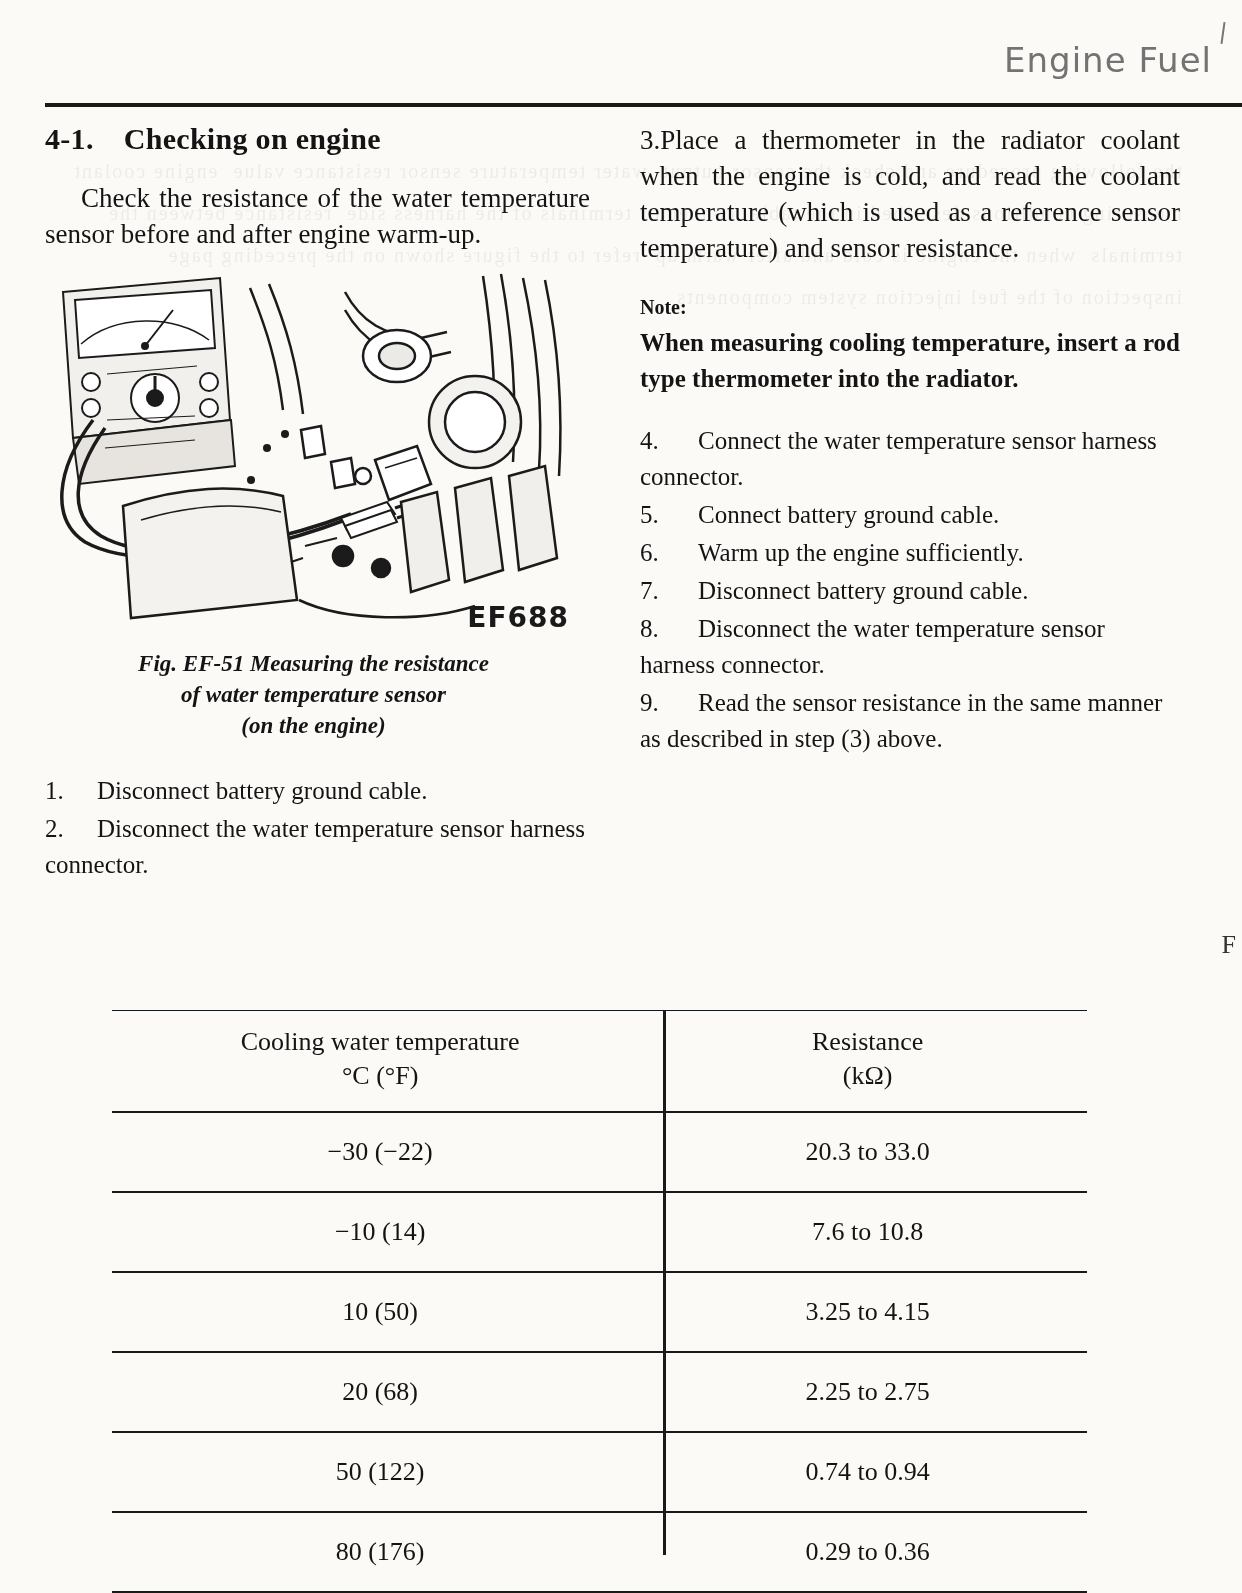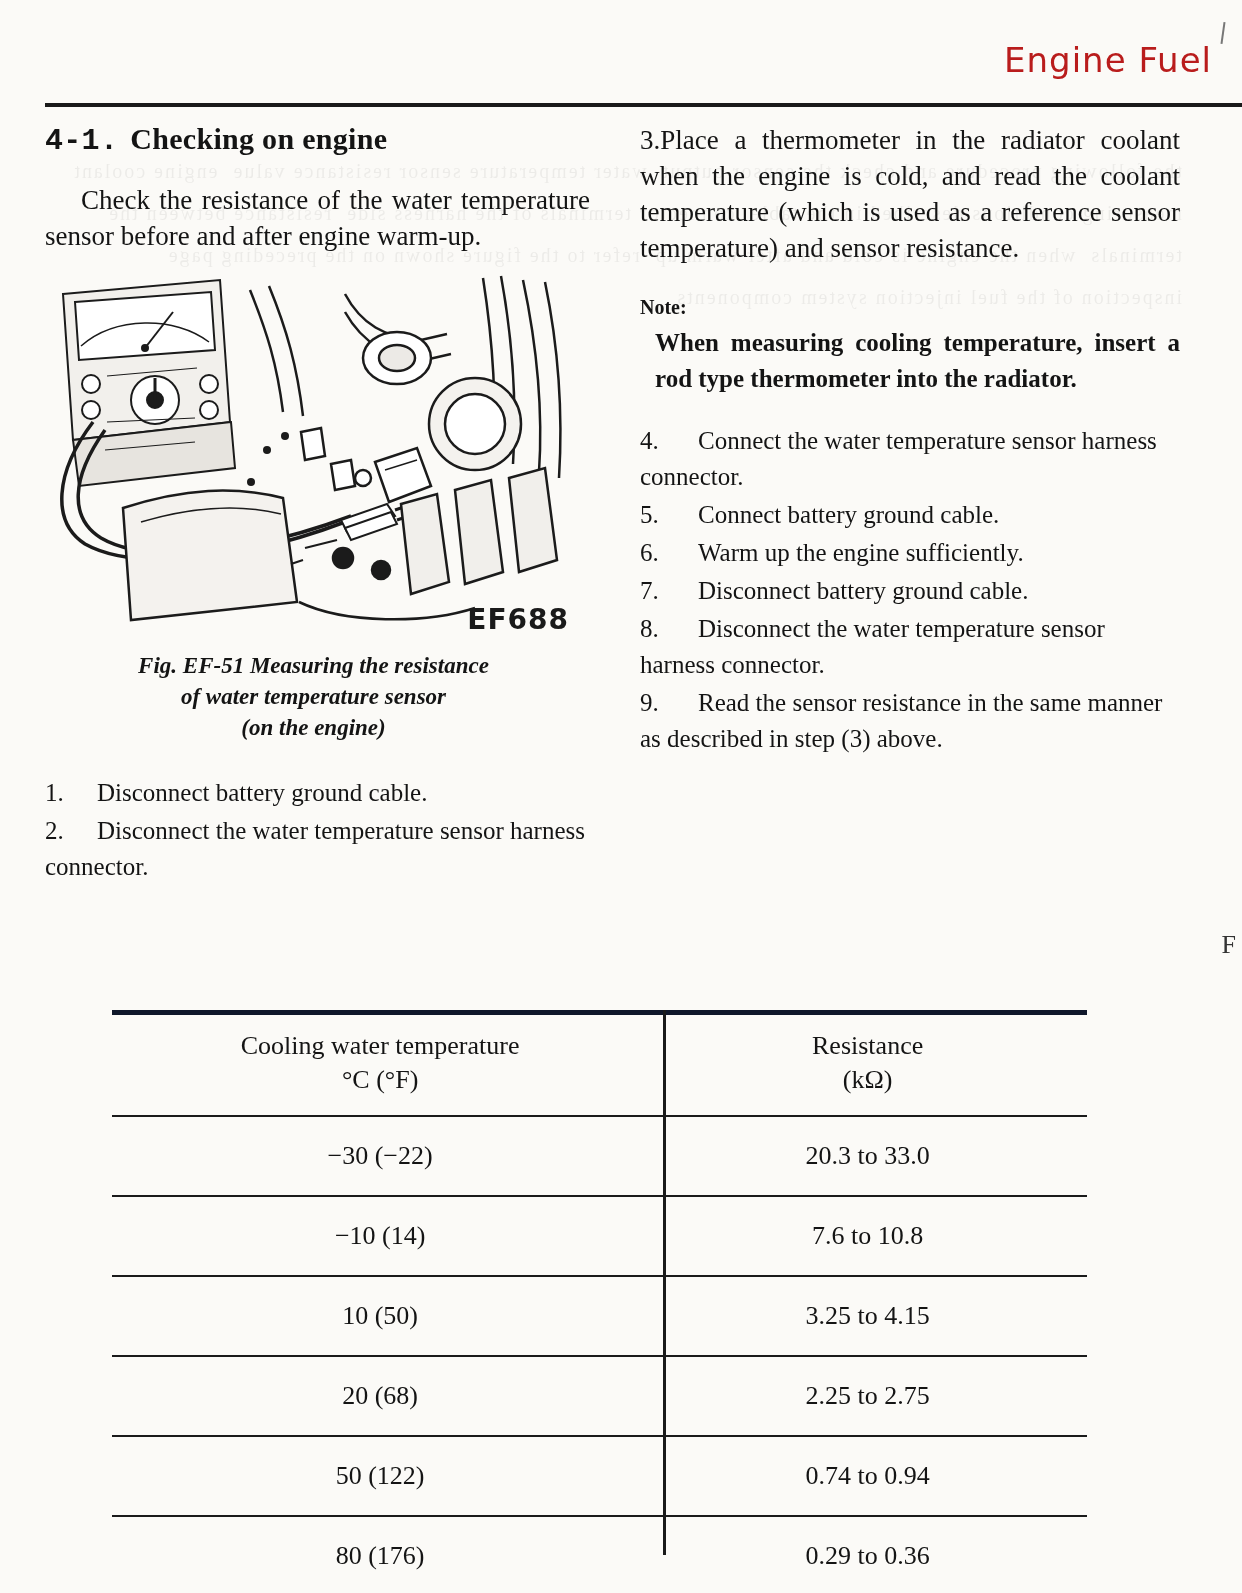--- a/index.html
+++ b/index.html
@@ -37,21 +37,21 @@
     white-space: pre-wrap;
   }
 
   .header-title {
     position: absolute;
     top: 40px;
     right: 30px;
     font-family: "DejaVu Sans", sans-serif;
     font-size: 34px;
     letter-spacing: 1px;
-    color: #b91c1c;
+    color: #737373;
   }
   .header-rule {
     position: absolute;
     left: 45px;
     right: 0px;
     top: 103px;
     height: 4px;
     background: #1a1a1a;
   }
 
@@ -68,21 +68,21 @@
     width: 540px;
   }
 
   h2.section-title {
     font-family: "Liberation Serif", serif;
     font-weight: bold;
     font-size: 30px;
     margin: 0 0 24px 0;
     letter-spacing: 0.3px;
   }
-  h2.section-title .num { margin-right: 12px; font-family: Liberation Mono, monospace; }
+  h2.section-title .num { margin-right: 30px; }
 
   p.body {
     margin: 0 0 14px 0;
     font-size: 27px;
     line-height: 36px;
     text-align: justify;
     text-justify: inter-word;
   }
   p.body.indent { text-indent: 36px; }
 
@@ -135,21 +135,21 @@
 
   .note-label {
     font-weight: bold;
     font-size: 20px;
     margin: 30px 0 6px 0;
   }
   .note-body {
     font-weight: bold;
     font-size: 25px;
     line-height: 36px;
-    margin: 0 0 26px 15px;
+    margin: 0 0 26px 0;
     text-align: justify;
   }
 
   
   .table-wrap {
     position: absolute;
     left: 112px;
     top: 1010px;
     width: 975px;
   }
@@ -162,21 +162,21 @@
     text-align: center;
     padding: 24px 4px;
     font-weight: normal;
   }
   table.spec thead th {
     padding: 14px 4px 18px 4px;
     line-height: 34px;
   }
   table.spec tbody td { line-height: 30px; }
   table.spec tr > *:first-child { width: 55%; }
-  .rule-top { border-top: 5px solid #0f172a; }
+  .rule-top { border-top: 1px solid #0f172a; }
   .rule-bot { border-bottom: 2px solid #1a1a1a; }
   .vsep { position: absolute; left: 551px; top: 0; width: 3px; height: 545px; background:#1a1a1a; }
 
   .edge-mark {
     position: absolute;
     right: 6px;
     top: 930px;
     font-family: "Liberation Serif", serif;
     font-size: 26px;
     color: #333;

